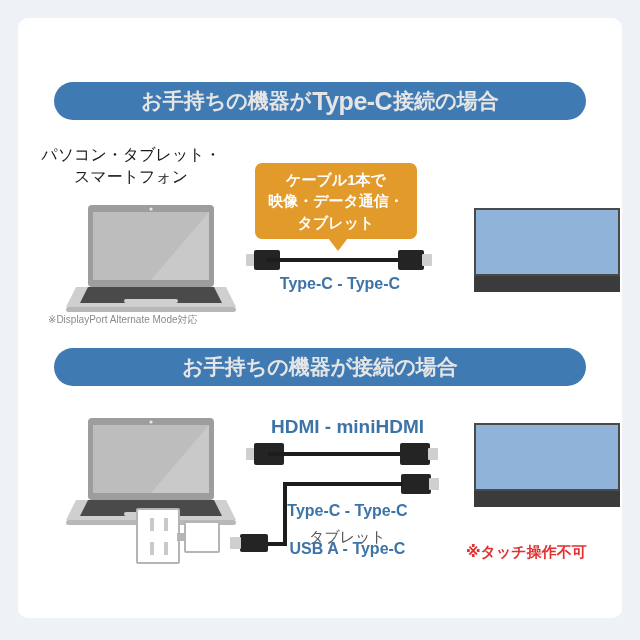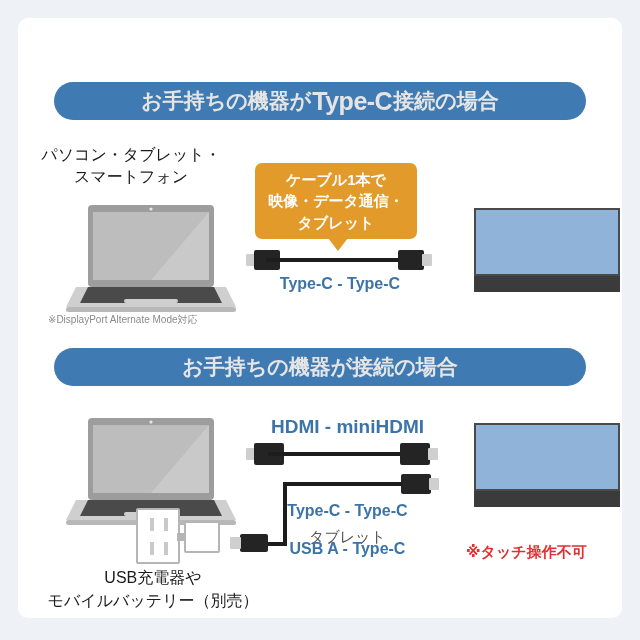--- a/index.html
+++ b/index.html
@@ -306,22 +306,20 @@
       <div class="socket" style="left:26px; top:8px;"></div>
       <div class="socket" style="left:12px; top:32px;"></div>
       <div class="socket" style="left:26px; top:32px;"></div>
     </div>
   </div>
   <div class="abs" id="charger">
     <div id="charger-body"></div>
     <div class="abs" id="charger-prong"></div>
   </div>
 
-  <div class="abs" id="charger-label" style="white-space:pre-line;">USB充電器や
-モバイルバッテリー（別売）</div>
 
   <div class="abs monitor" id="monitor-2">
     <div class="mon-frame"></div>
     <div class="mon-base"></div>
   </div>
   <div class="abs" id="touch-note">※タッチ操作不可</div>
 
 </div>
 
 </body></html>

